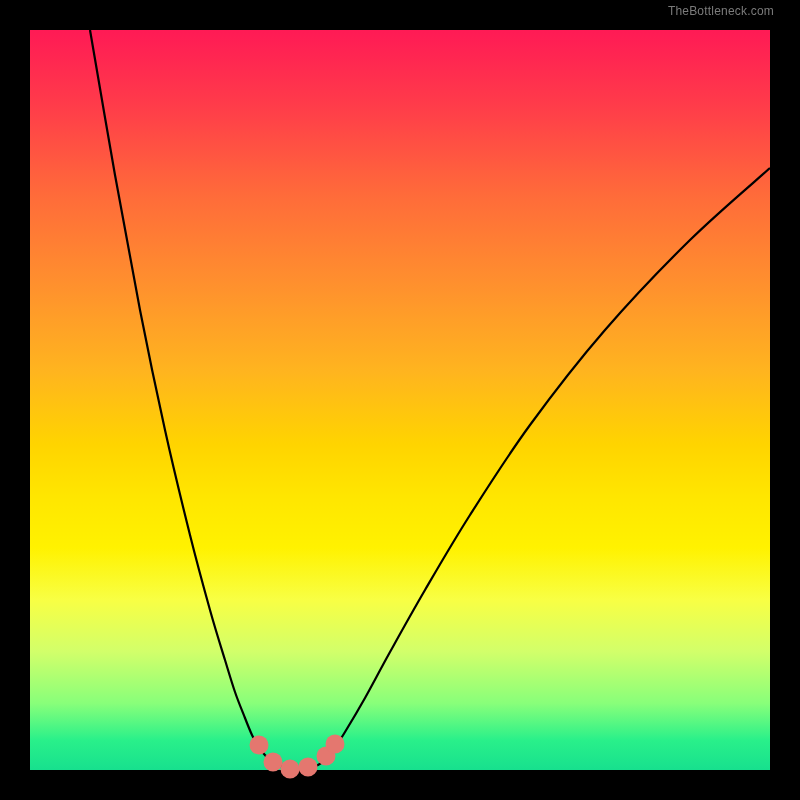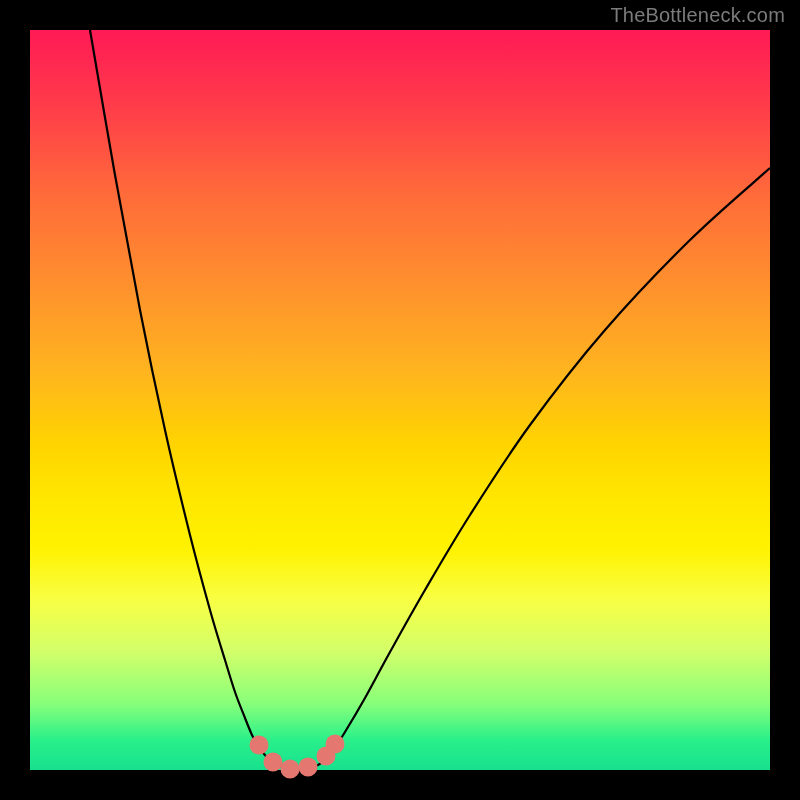--- a/index.html
+++ b/index.html
@@ -29,23 +29,23 @@
       #f8ff44 77%,
       #d2ff6a 84%,
       #88ff7a 91%,
       #29f08a 96%,
       #17e08e 100%
     );
   }
   .watermark {
     position: absolute;
     top: 4px;
-    right: 15px;
+    right: 26px;
     color: #7b7b7b;
-    font-size: 20px;
+    font-size: 12px;
     font-weight: 500;
     letter-spacing: 0.2px;
     user-select: none;
   }
   svg.curve {
     position: absolute;
     left: 0;
     top: 0;
     width: 740px;
     height: 740px;

